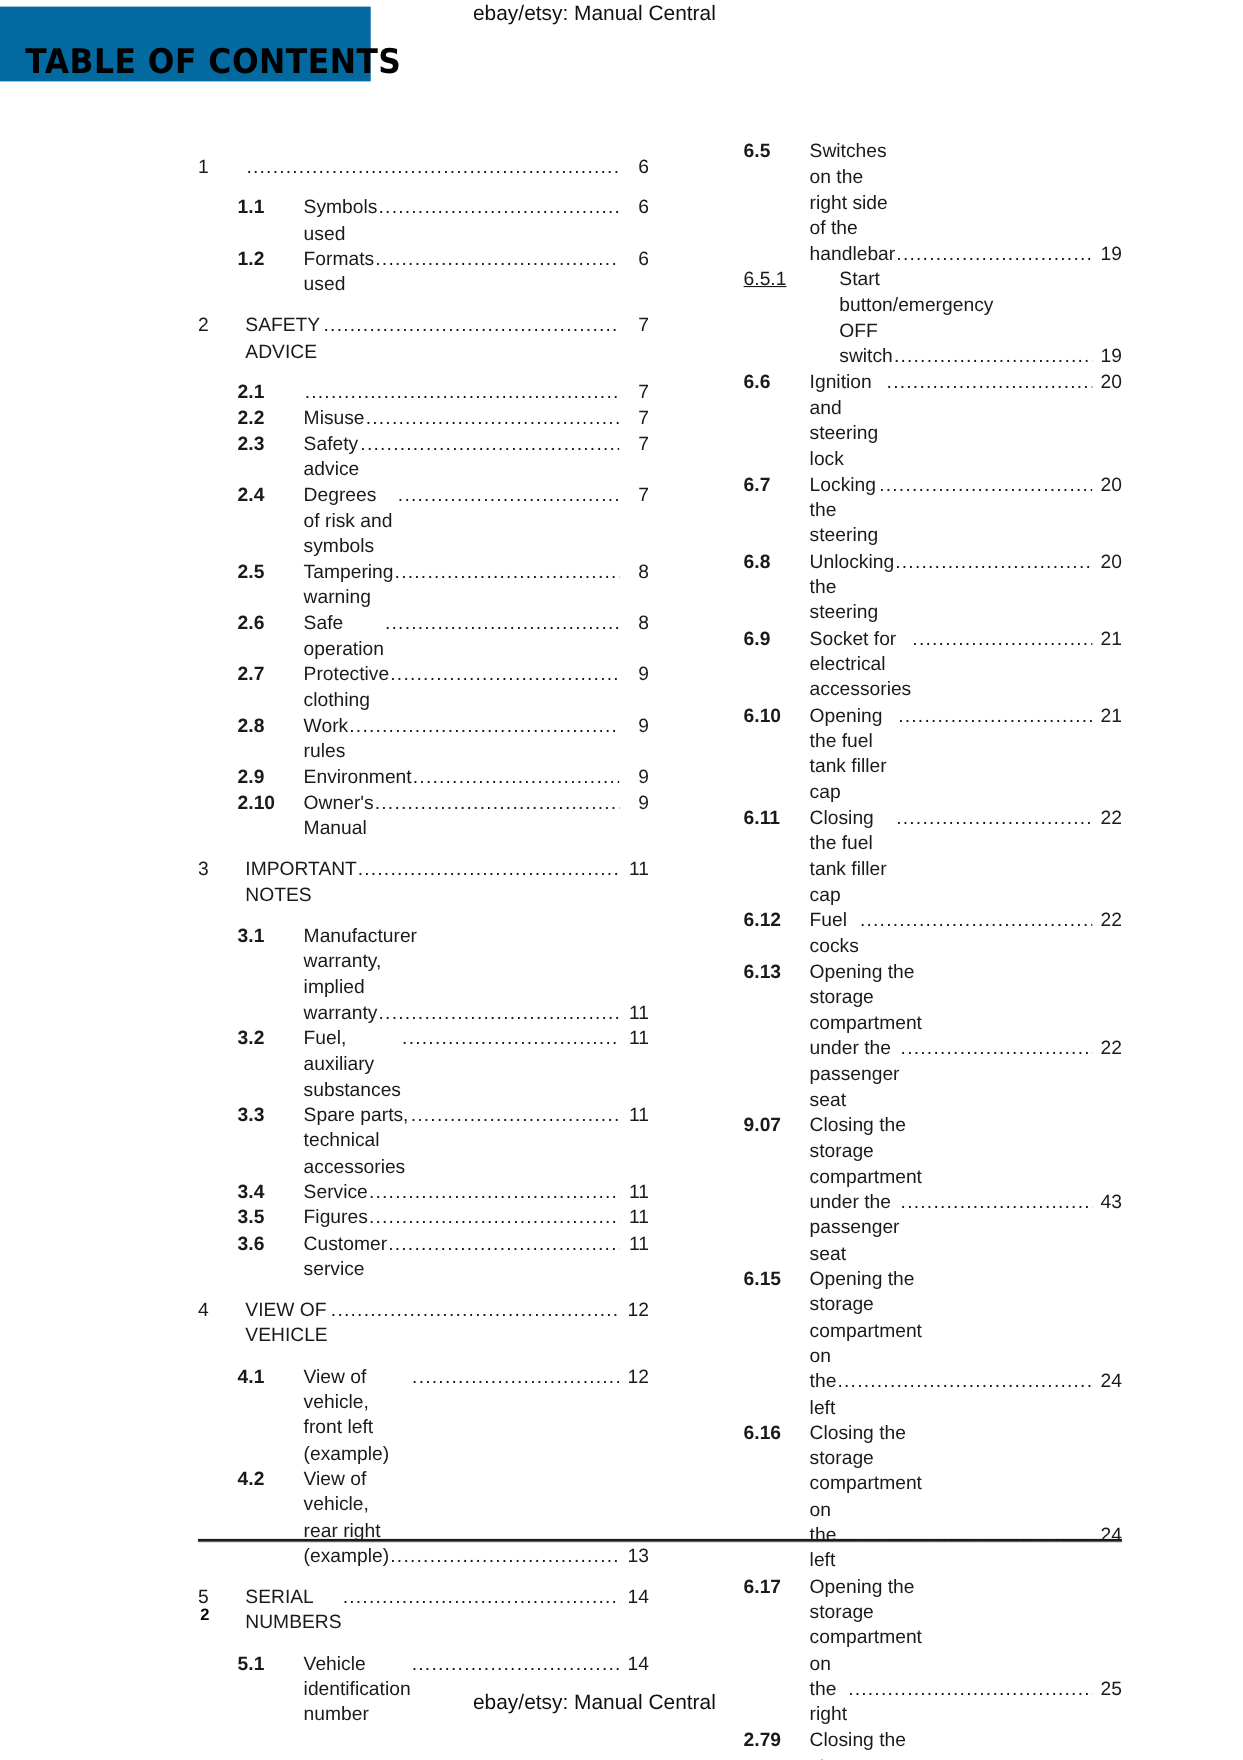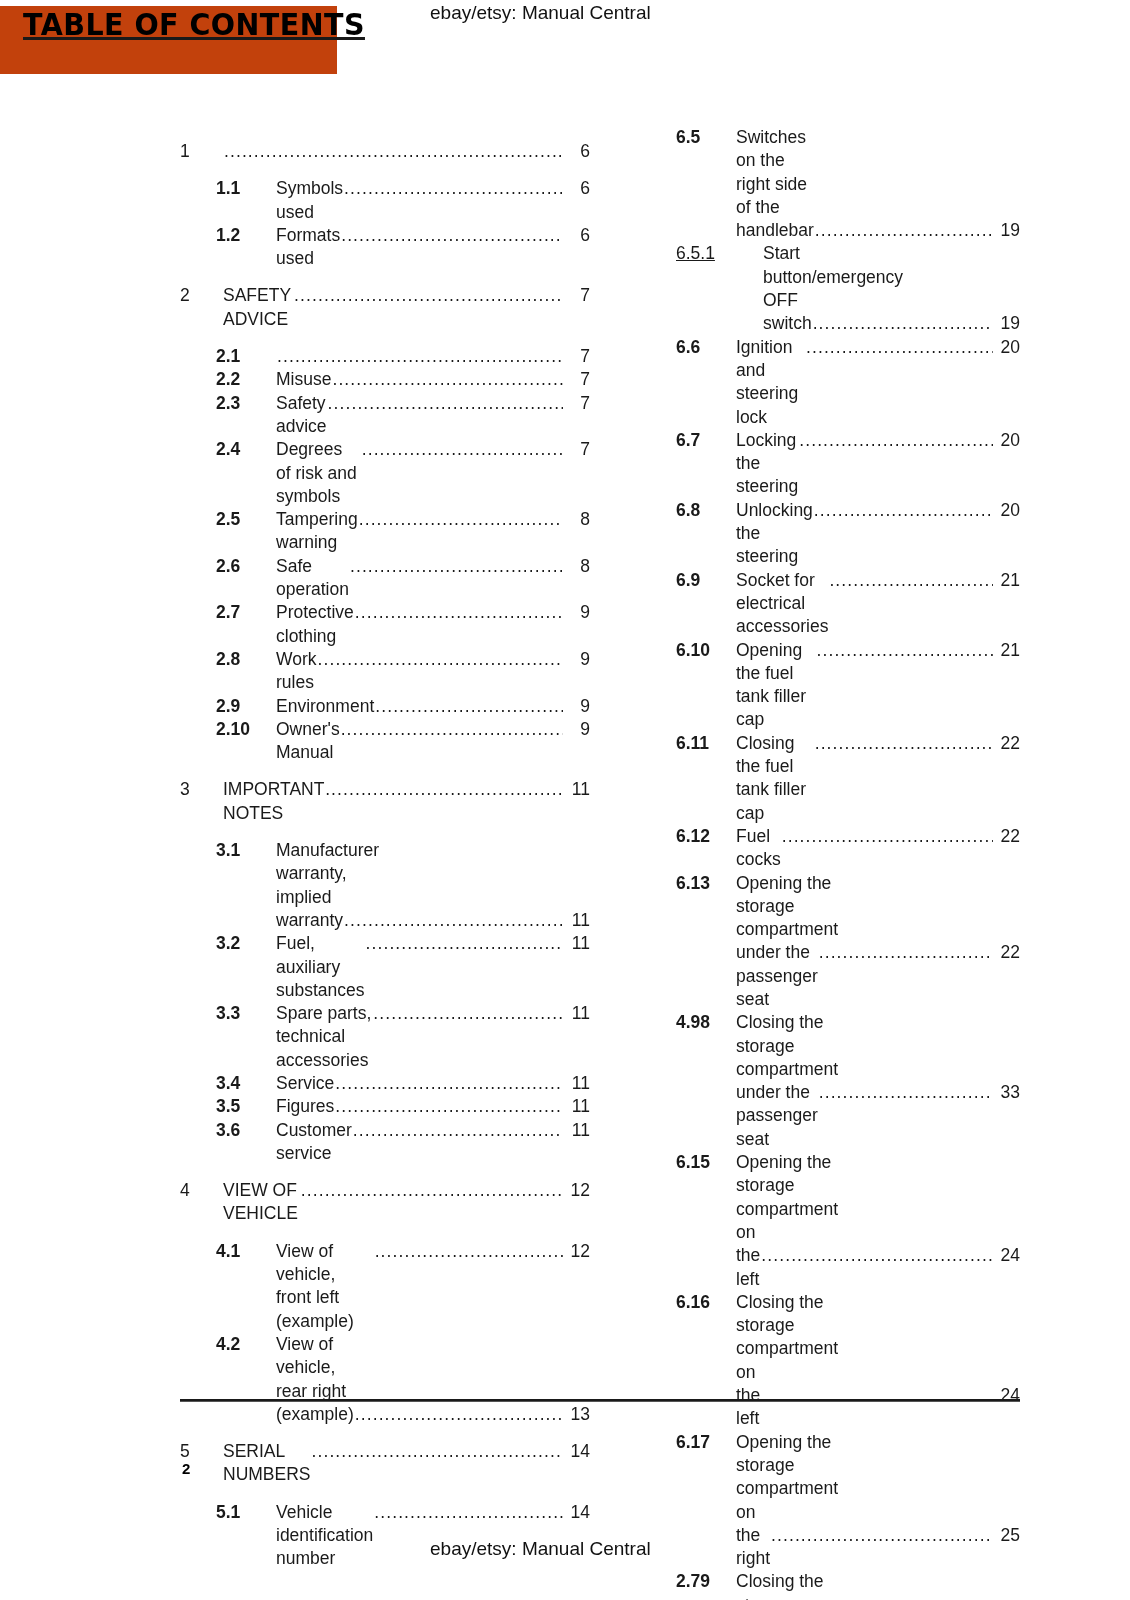--- a/index.html
+++ b/index.html
@@ -16,24 +16,23 @@
     overflow: hidden;
   }
 
   
   .header-band {
     position: absolute;
     left: 0;
     top: 6px;
     width: 337px;
     height: 68px;
-    background: #c2410c;
+    background: #0369a1;
     display: flex;
-    align-items: flex-start;
-    text-decoration: underline;
+    align-items: flex-end;
   }
   .header-title {
     font-family: "DejaVu Sans", sans-serif;
     font-weight: bold;
     font-size: 31px;
     letter-spacing: 0.5px;
     color: #000000;
     padding-left: 25px;
     transform: scaleX(0.92);
     transform-origin: left center;
@@ -535,31 +534,31 @@
             <span class="pageno">22</span>
           </div>
           <div class="line">
             <span class="label">under the passenger seat</span>
             <span class="leader"></span>
             <span class="pageno">22</span>
           </div>
         </div>
       </div>
       <div class="entry lvl2">
-        <div class="num">4.98</div>
+        <div class="num">9.07</div>
         <div class="body">
           <div class="line nopage noleader wrapline">
             <span class="label">Closing the storage compartment</span>
             <span class="leader"></span>
             <span class="pageno">23</span>
           </div>
           <div class="line">
             <span class="label">under the passenger seat</span>
             <span class="leader"></span>
-            <span class="pageno">33</span>
+            <span class="pageno">43</span>
           </div>
         </div>
       </div>
       <div class="entry lvl2">
         <div class="num">6.15</div>
         <div class="body">
           <div class="line nopage noleader wrapline">
             <span class="label">Opening the storage compartment on</span>
             <span class="leader"></span>
             <span class="pageno">24</span>

